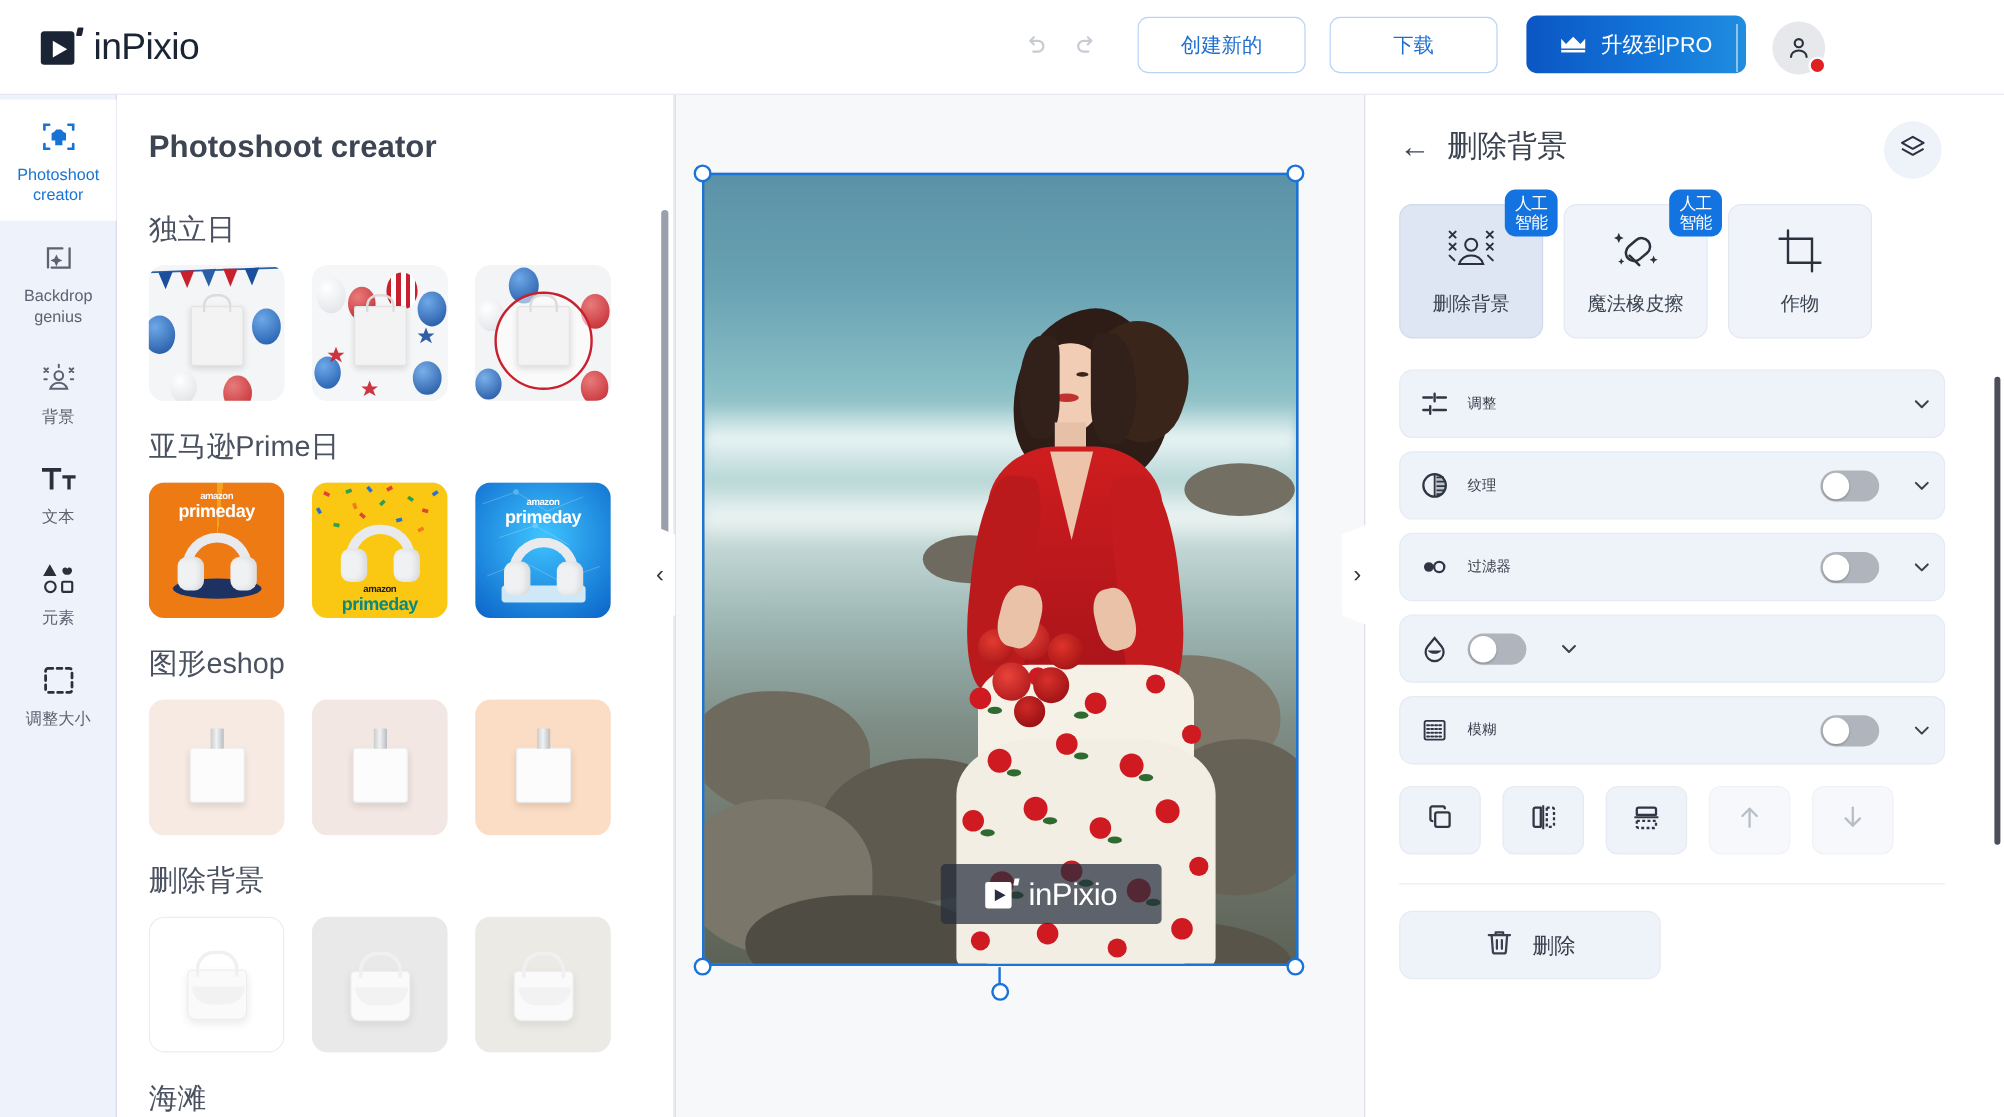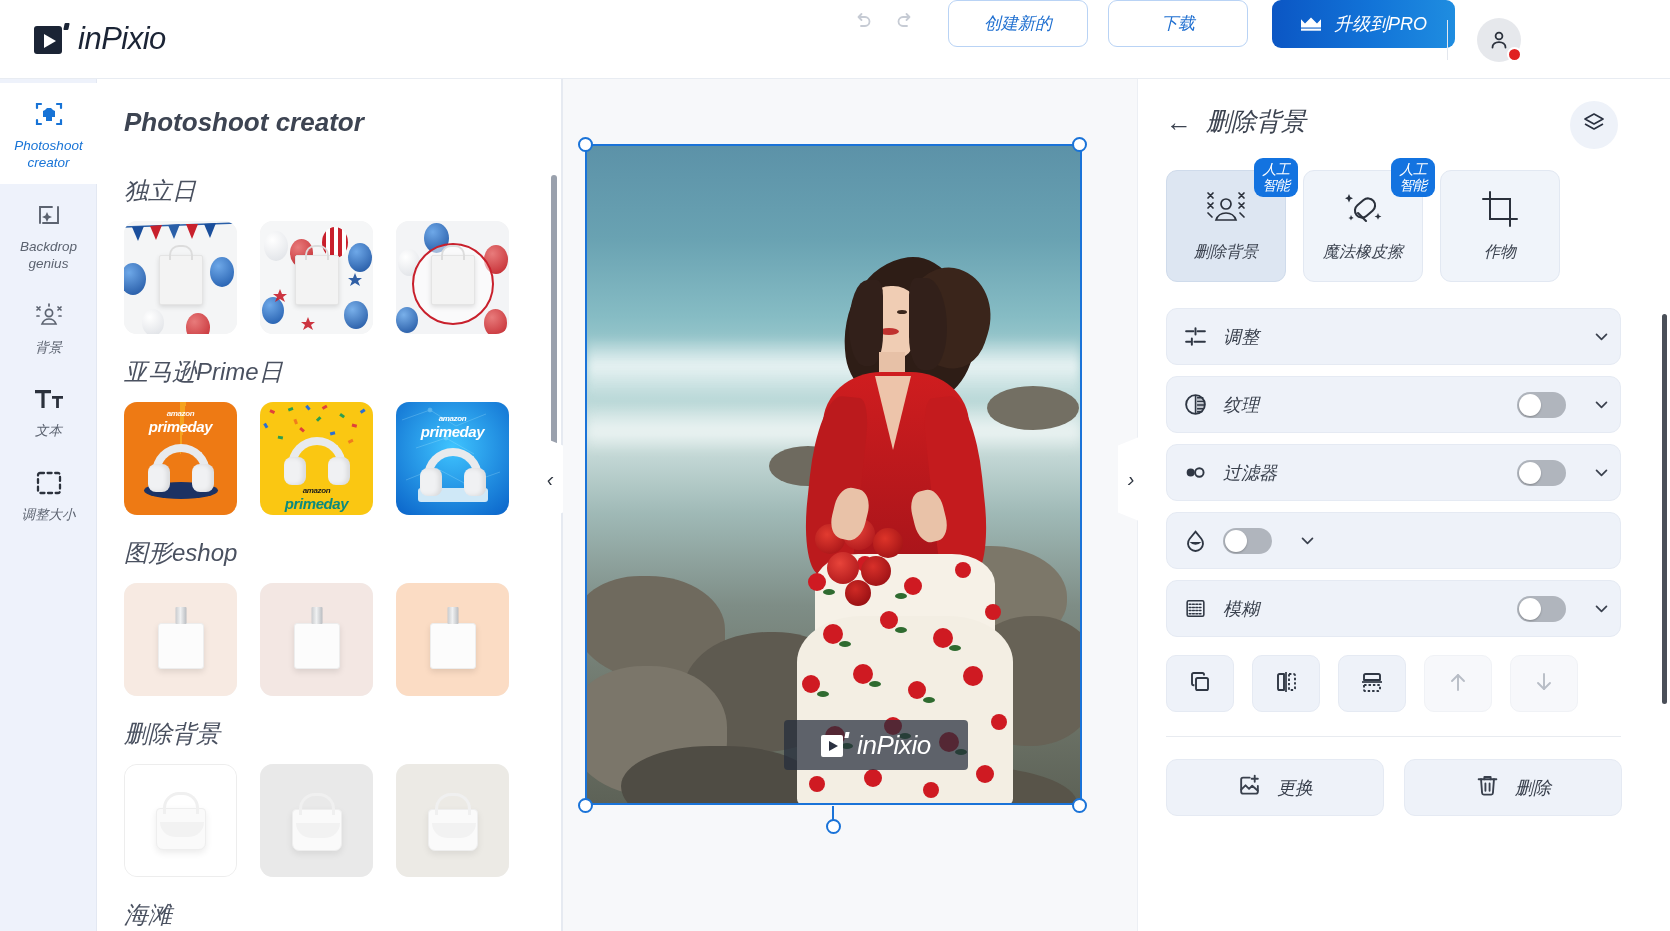--- a/index.html
+++ b/index.html
@@ -1,21 +1,21 @@
 <!DOCTYPE html>
 <html><head>
 <meta charset="utf-8">
 <style>
   * { box-sizing: border-box; margin: 0; padding: 0; }
   html, body {
     width: 1670px; height: 931px;
     font-family: "Liberation Sans", "DejaVu Sans", sans-serif;
     background: #ffffff; overflow: hidden;
   }
-  .app { position: relative; width: 1670px; height: 931px; background:#4c1d95;font-style:italic; }
+  .app { position: relative; width: 1670px; height: 931px; background:#4c1d95; }
 
   
   .header {
     position:absolute; left:0; top:0; width:1670px; height:79px;
     background:#fff; border-bottom:1px solid #e8ecf2;
     display:flex; align-items:center;
   }
   .brand { display:flex; align-items:center; gap:10px; margin-left:34px; }
   .brand-mark { width:34px; height:34px; position:relative; }
   .brand-mark .sq {
@@ -25,21 +25,21 @@
   .brand-mark .tri {
     position:absolute; left:10px; top:12px; width:0;height:0;
     border-left:12px solid #fff; border-top:7px solid transparent; border-bottom:7px solid transparent;
   }
   .brand-mark .dot {
     position:absolute; left:30px; top:1px; width:5px; height:7px; background:#1b2435;
     transform:skewX(-12deg); border-radius:1px;
   }
   .brand-name { font-size:31px; font-weight:400; color:#1b2435; letter-spacing:-0.5px; }
 
-  .hdr-center { position:absolute; left:840px; top:0; height:61px; display:flex; align-items:flex-start; gap:0; }
+  .hdr-center { position:absolute; left:840px; top:0; height:61px; display:flex; align-items:flex-end; gap:0; }
   .icon-btn {
     width:44px; height:44px; display:flex; align-items:center; justify-content:center;
     color:#c6cbd4; background:none; border:none; cursor:pointer;
   }
   .ghost-btn {
     height:47px; min-width:140px; padding:0 22px;
     border:1px solid #b9d3f5; border-radius:9px; background:#fff;
     color:#1f6fd0; font-size:17px; display:flex; align-items:center; justify-content:center;
     cursor:pointer; margin-left:20px;
   }
@@ -161,21 +161,21 @@
     position:absolute; right:-13px; top:-13px; width:44px; height:39px; border-radius:9px;
     background:#1373e0; color:#fff; font-size:14px; line-height:16px; text-align:center;
     padding-top:3px; letter-spacing:-0.5px;
   }
   .prop-list { margin:26px 0 0 28px; }
   .prop-row {
     width:455px; height:57px; border-radius:11px; background:#eef2f9; border:1px solid #e5eaf3;
     display:flex; align-items:center; margin-bottom:11px; cursor:pointer;
   }
   .prop-ico { width:56px; display:flex; align-items:center; justify-content:center; color:#2f3744; }
-  .prop-label { font-size:18px; color:#39404d; flex:1; }
+  .prop-label { font-size:12px; color:#39404d; flex:1; }
   .toggle {
     width:49px; height:26px; border-radius:13px; background:#b0b5bd; position:relative;
     margin-right:16px; cursor:pointer; flex:none;
   }
   .toggle .knob {
     position:absolute; left:2px; top:2px; width:22px; height:22px; border-radius:50%;
     background:#fff; box-shadow:0 1px 2px rgba(0,0,0,.25);
   }
   .chev { width:38px; display:flex; align-items:center; justify-content:center; color:#3a414e; }
   .arrange-row { display:flex; gap:18px; margin:18px 0 0 28px; }
@@ -307,20 +307,31 @@
     <div class="rail-item">
       <div class="rail-ico">
         <svg width="30" height="24" viewBox="0 0 30 24" fill="#2b313c">
           <path d="M1 3h16v3.2h-6.4V21H7.4V6.2H1z"></path>
             <path d="M18 9h11v2.8h-4.1V21h-2.8v-9.2H18z"></path>
         </svg>
       </div>
       <div class="rail-label">文本</div>
     </div>
 
+    <div class="rail-item">
+      <div class="rail-ico">
+        <svg width="28" height="26" viewBox="0 0 28 26" fill="none" stroke="#2b313c" stroke-width="1.8">
+          <path d="M6.5 2l4 7h-8z" fill="#2b313c"></path>
+          <path d="M21 9c-3 0-4-2.2-4-3.6C17 3.9 18 3 19.2 3c.9 0 1.5.5 1.8 1 .3-.5.9-1 1.8-1C24 3 25 3.9 25 5.4 25 6.8 24 9 21 9z" fill="#2b313c" stroke="none"></path>
+          <circle cx="7" cy="19" r="4.4"></circle>
+            <rect x="16.8" y="14.8" width="8.4" height="8.4" rx="1"></rect>
+        </svg>
+      </div>
+      <div class="rail-label">元素</div>
+    </div>
 
     <div class="rail-item">
       <div class="rail-ico">
         <svg width="28" height="26" viewBox="0 0 28 26" fill="none" stroke="#2b313c" stroke-width="2.3" stroke-linecap="round" stroke-dasharray="4 3.6">
           <rect x="3" y="3" width="22" height="20" rx="2"></rect>
         </svg>
       </div>
       <div class="rail-label">调整大小</div>
     </div>
   </div>
@@ -800,30 +811,20 @@
         </span>
       </div>
     </div>
 
     <div class="hr"></div>
 
     <div class="bottom-row">
       <div class="wide-btn">
         <span>
           <svg width="25" height="25" viewBox="0 0 24 24" fill="none" stroke="currentColor" stroke-width="1.8" stroke-linecap="round" stroke-linejoin="round">
-            <path d="M20 12.5V18a1.8 1.8 0 0 1-1.8 1.8H5.8A1.8 1.8 0 0 1 4 18V6.2A1.8 1.8 0 0 1 5.8 4.4h6.4"></path>
-            <path d="M4 16l4.2-4.2 3.4 3.4 3-3L20 17"></path>
-            <path d="M17 2.5v6M14 5.5h6"></path>
-          </svg>
-        </span>
-        <span>更换</span>
-      </div>
-      <div class="wide-btn">
-        <span>
-          <svg width="25" height="25" viewBox="0 0 24 24" fill="none" stroke="currentColor" stroke-width="1.8" stroke-linecap="round" stroke-linejoin="round">
             <path d="M3.5 6h17"></path>
               <path d="M9 6V3.8h6V6"></path>
             <path d="M5.8 6l1 13.2A1.6 1.6 0 0 0 8.4 20.7h7.2a1.6 1.6 0 0 0 1.6-1.5L18.2 6"></path>
             <path d="M10 10v7M14 10v7"></path>
           </svg>
         </span>
         <span>删除</span>
       </div>
     </div>
 

